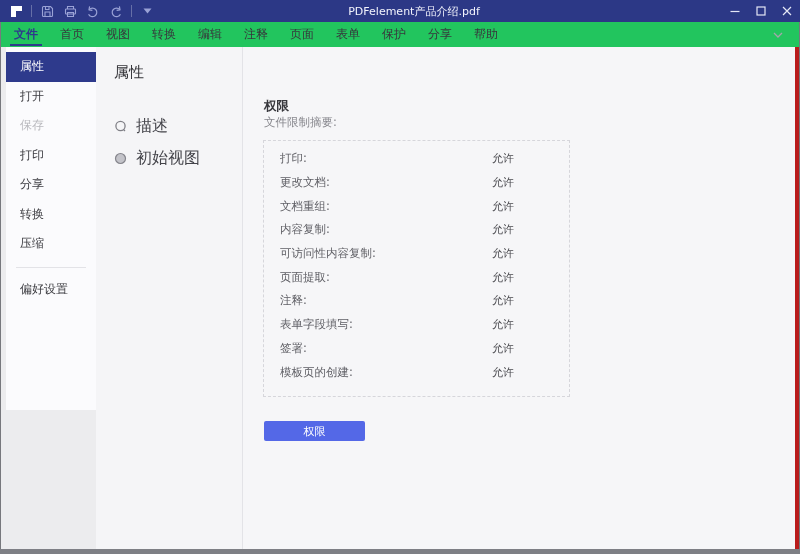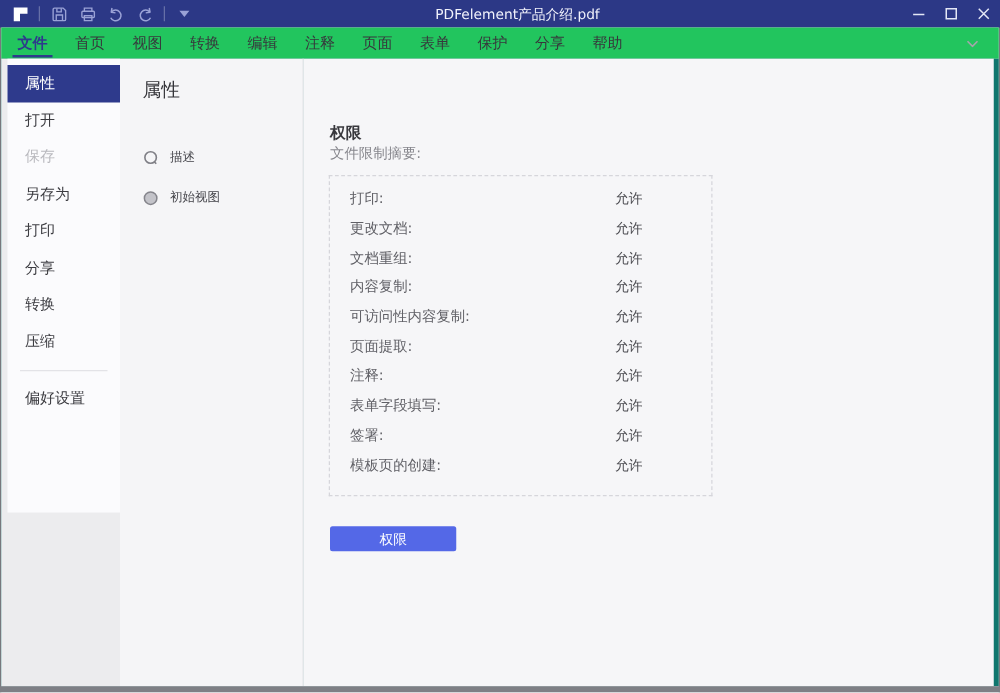--- a/index.html
+++ b/index.html
@@ -23,33 +23,33 @@
 
   
   .menubar { position:absolute; left:1px; right:1px; top:22px; height:25px;
     background:#22c55e; display:flex; align-items:center; padding-left:2px; }
   .menu-item { padding:0 11px; height:25px; line-height:25px; font-size:12px; color:#37373c; position:relative; cursor:default; }
   .menu-item.active { color:#2e3a8c; font-weight:bold; }
   .menu-item.active::after { content:""; position:absolute; left:7px; right:7px; bottom:1px; height:2px; background:#2e3a8c; }
   .menubar-chevron { margin-left:auto; margin-right:16px; color:#a5a5ab; display:flex; }
 
   
-  .body-area { position:absolute; left:1px; right:1px; top:47px; bottom:5px; background:#0f766e; }
+  .body-area { position:absolute; left:1px; right:1px; top:47px; bottom:5px; background:#b91c1c; }
   .left-col { position:absolute; left:0; top:0; width:95px; height:100%; background:#ececee; }
   .file-menu { position:absolute; left:5px; top:0; width:90px; height:363px; background:#fbfbfd; padding-top:5px; }
   .fm-item { height:29.5px; display:flex; align-items:center; padding-left:14px; font-size:12px; color:#3c3c41; cursor:default; }
   .fm-item.active { background:#2e3a8c; color:#ffffff; }
   .fm-item.disabled { color:#b9b9be; }
   .fm-divider { height:1px; background:#e3e3e7; margin:8px 10px 7px 10px; }
 
   .props-panel { position:absolute; left:95px; top:0; width:147px; height:100%;
     background:#f5f5f7; border-right:1px solid #e3e3e7; }
   .props-title { font-size:15px; color:#333338; padding:16px 0 0 18px; }
   .props-tabs { margin-top:28px; }
-  .ptab { height:32px; display:flex; align-items:center; padding-left:18px; gap:9px; font-size:10px; color:#44444a; cursor:default; }
+  .ptab { height:32px; display:flex; align-items:center; padding-left:18px; gap:9px; font-size:16px; color:#44444a; cursor:default; }
   .ptab.selected { background:#e6e6e9; }
   .ptab .ticon { width:13px; height:13px; display:flex; align-items:center; justify-content:center; color:#808087; }
 
   .main { position:absolute; left:242px; top:0; right:4px; height:100%; background:#f6f6f8; }
   .perm-heading { position:absolute; left:21px; top:51px; font-size:12.5px; font-weight:bold; color:#38383d; }
   .perm-subheading { position:absolute; left:21px; top:68px; font-size:11.5px; color:#87878d; }
   .perm-box { position:absolute; left:20px; top:93px; width:307px; height:257px;
     border:1px dashed #d6d6db; padding-top:6px; }
   .perm-row { height:23.7px; display:flex; align-items:center; padding-left:16px; position:relative; }
   .perm-label { font-size:11.5px; color:#606066; }
@@ -147,21 +147,20 @@
     </span>
   </div>
 
   <div class="body-area">
     <div class="left-col"></div>
 
     <div class="file-menu">
       <div class="fm-item active">属性</div>
       <div class="fm-item">打开</div>
       <div class="fm-item disabled">保存</div>
-      <div class="fm-item">另存为</div>
       <div class="fm-item">打印</div>
       <div class="fm-item">分享</div>
       <div class="fm-item">转换</div>
       <div class="fm-item">压缩</div>
       <div class="fm-divider"></div>
       <div class="fm-item">偏好设置</div>
     </div>
 
     <div class="props-panel">
       <div class="props-title">属性</div>

